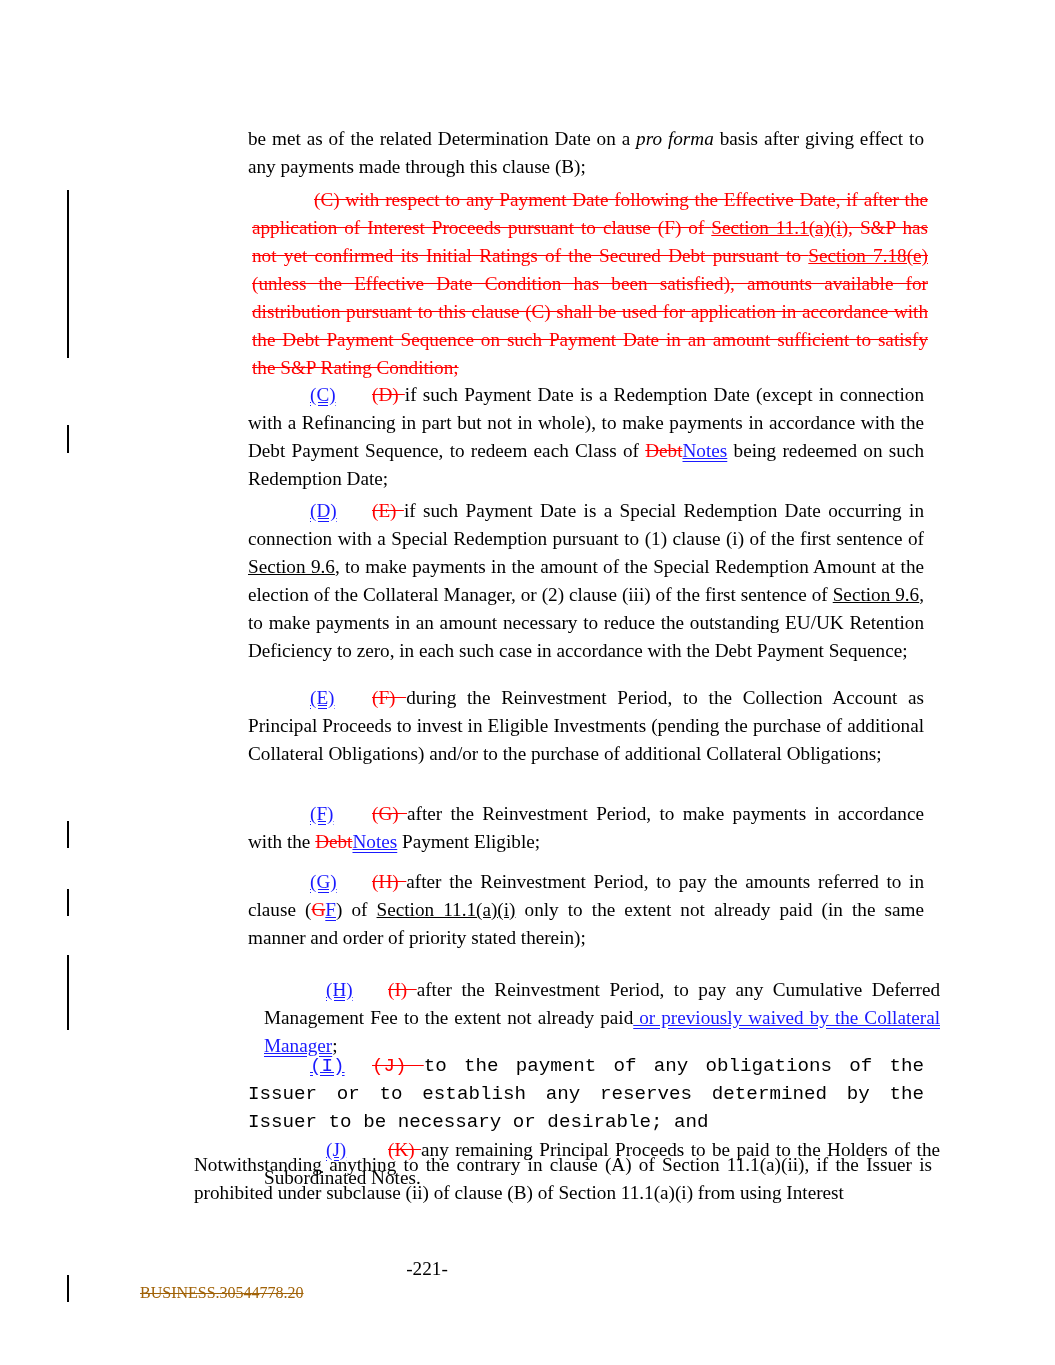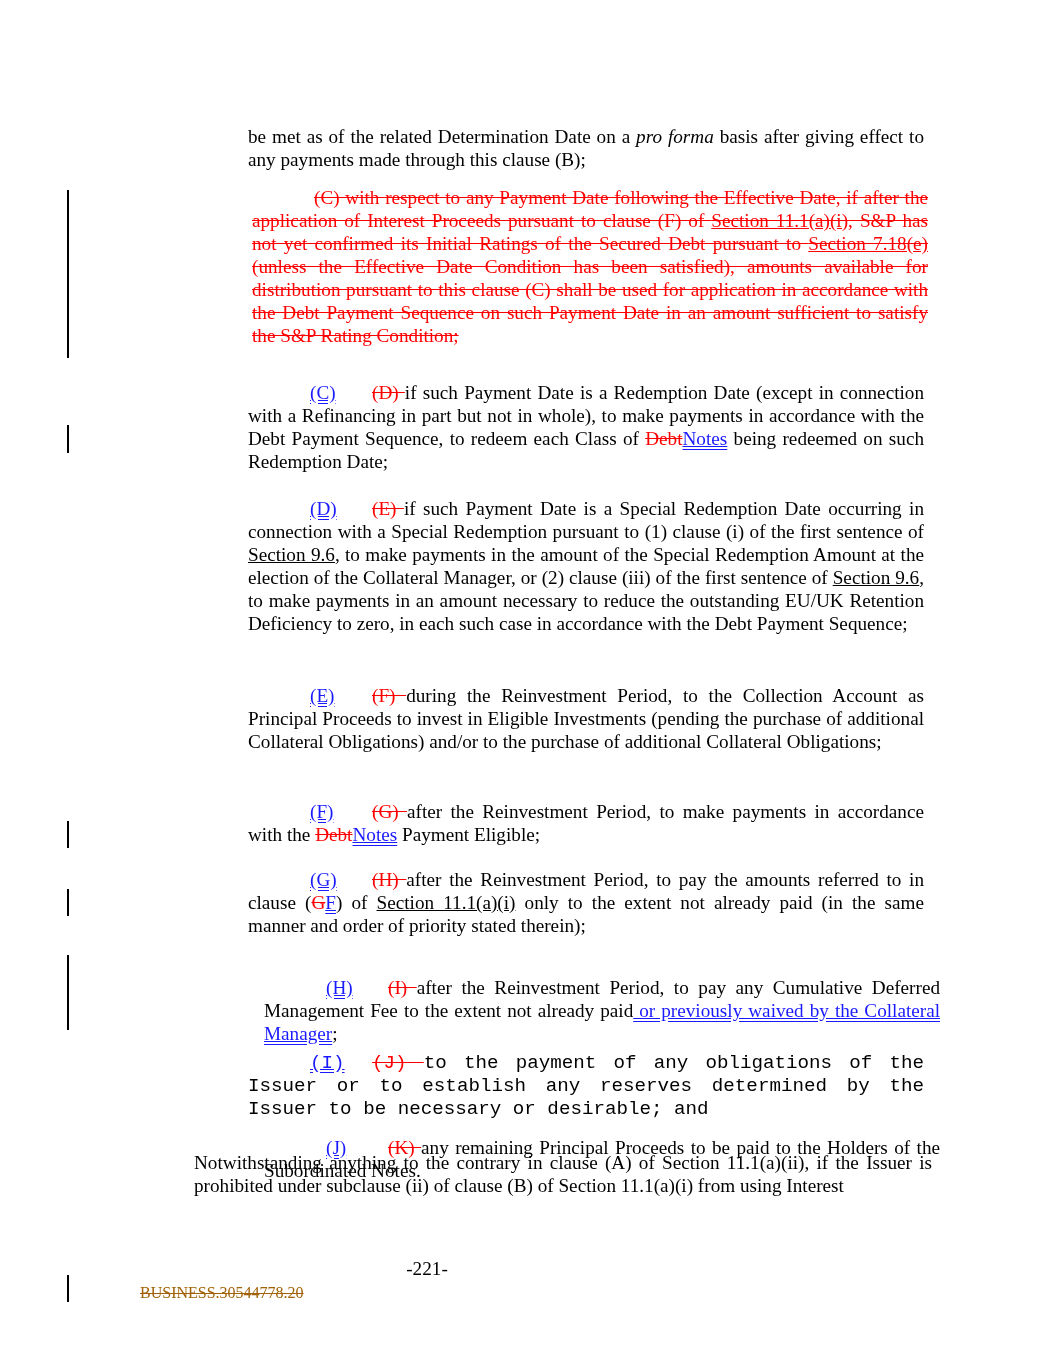--- a/index.html
+++ b/index.html
@@ -1,19 +1,19 @@
 <!DOCTYPE html>
 <html><head>
 <meta charset="utf-8">
 <style>
   html, body { margin:0; padding:0; background:#ffffff; }
   body { width:1055px; height:1365px; position:relative; overflow:hidden;
          font-family:"Liberation Serif", serif; color:#000; }
   .page { position:absolute; left:0; top:0; width:1055px; height:1365px; background:#fff; }
-  .para { position:absolute; left:248px; width:676px; font-size:19.2px; line-height:23px;
+  .para { position:absolute; left:248px; width:676px; font-size:19.2px; line-height:28px;
           text-align:justify; text-align-last:left; }
   .para.full { left:186px; width:738px; }
   .indent { display:inline-block; width:62px; }
   .ins { color:#1a1aff; text-decoration:underline double; text-decoration-color:#1a1aff; }
   .del { color:#ff0000; text-decoration:line-through; }
   .del-para { color:#ff0000; text-decoration:line-through; }
   .u { text-decoration:underline; }
   .label-new { display:inline-block; width:62px; }
   .label-old { }
   .changebar { position:absolute; left:67px; width:2px; background:#000; }

